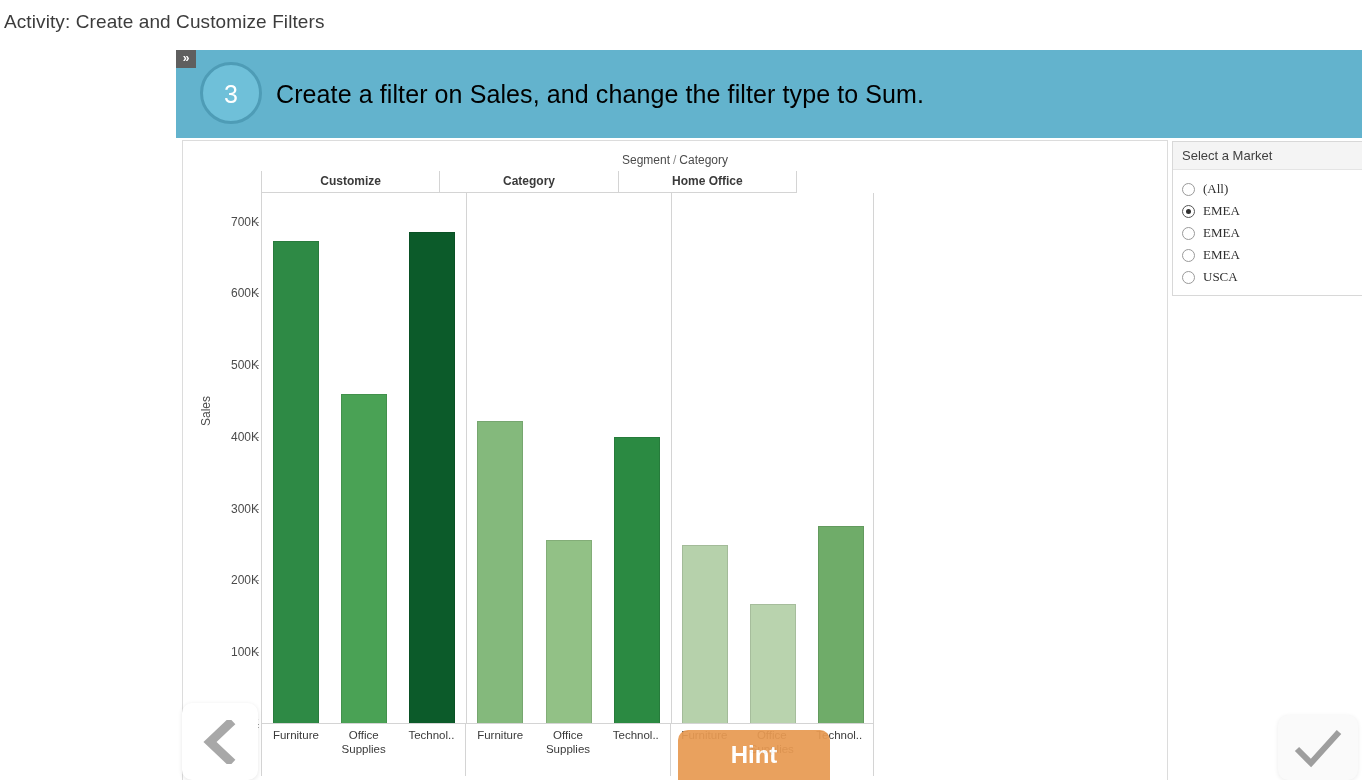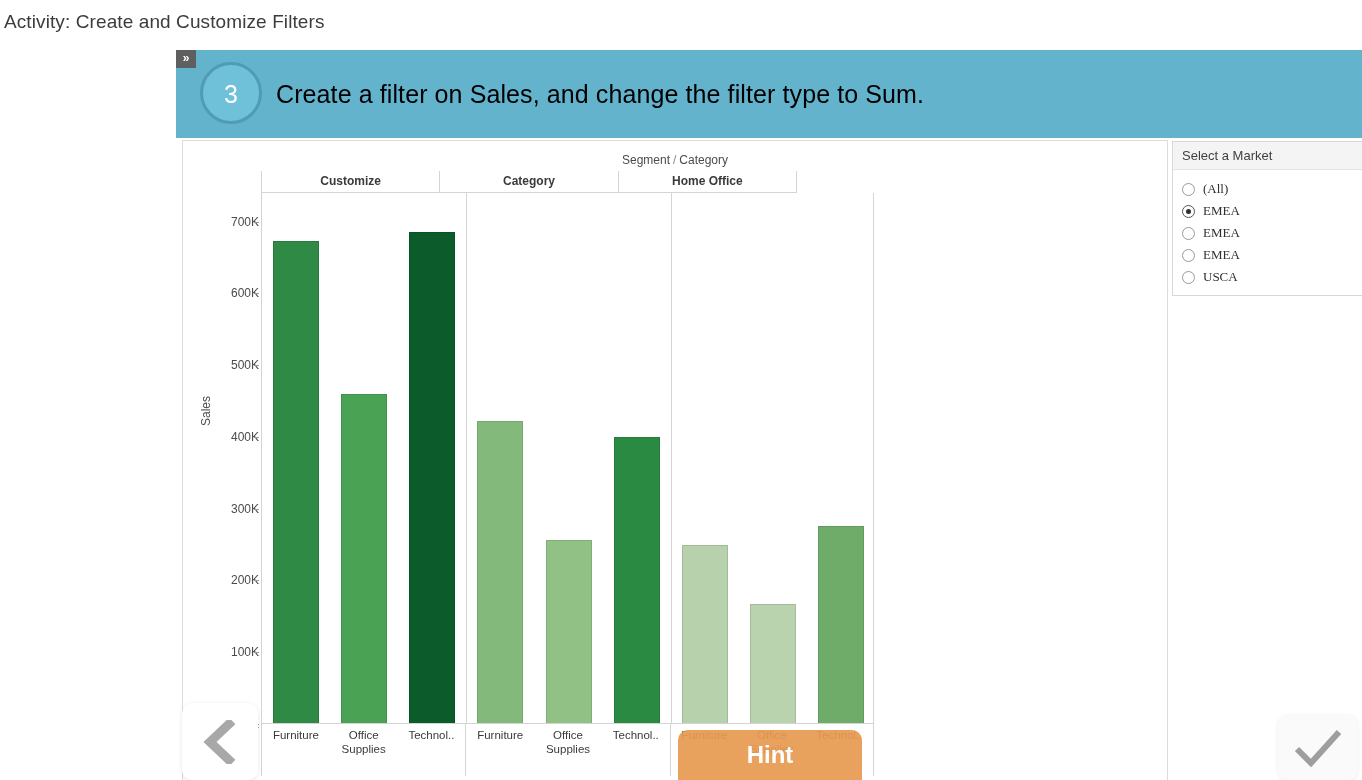--- a/index.html
+++ b/index.html
@@ -256,21 +256,21 @@
     background: #ffffff;
     border-radius: 10px;
     box-shadow: 0 1px 4px rgba(0,0,0,0.10);
     display: flex;
     align-items: center;
     justify-content: center;
   }
   #hint-button {
     position: absolute;
     left: 678px; top: 730px;
-    width: 184px; height: 50px;
+    width: 152px; height: 50px;
     background: #e89a52;
     border-radius: 10px 10px 0 0;
     color: #ffffff;
     font-size: 24px;
     font-weight: bold;
     display: flex;
     align-items: center;
     justify-content: center;
     opacity: 0.93;
   }

